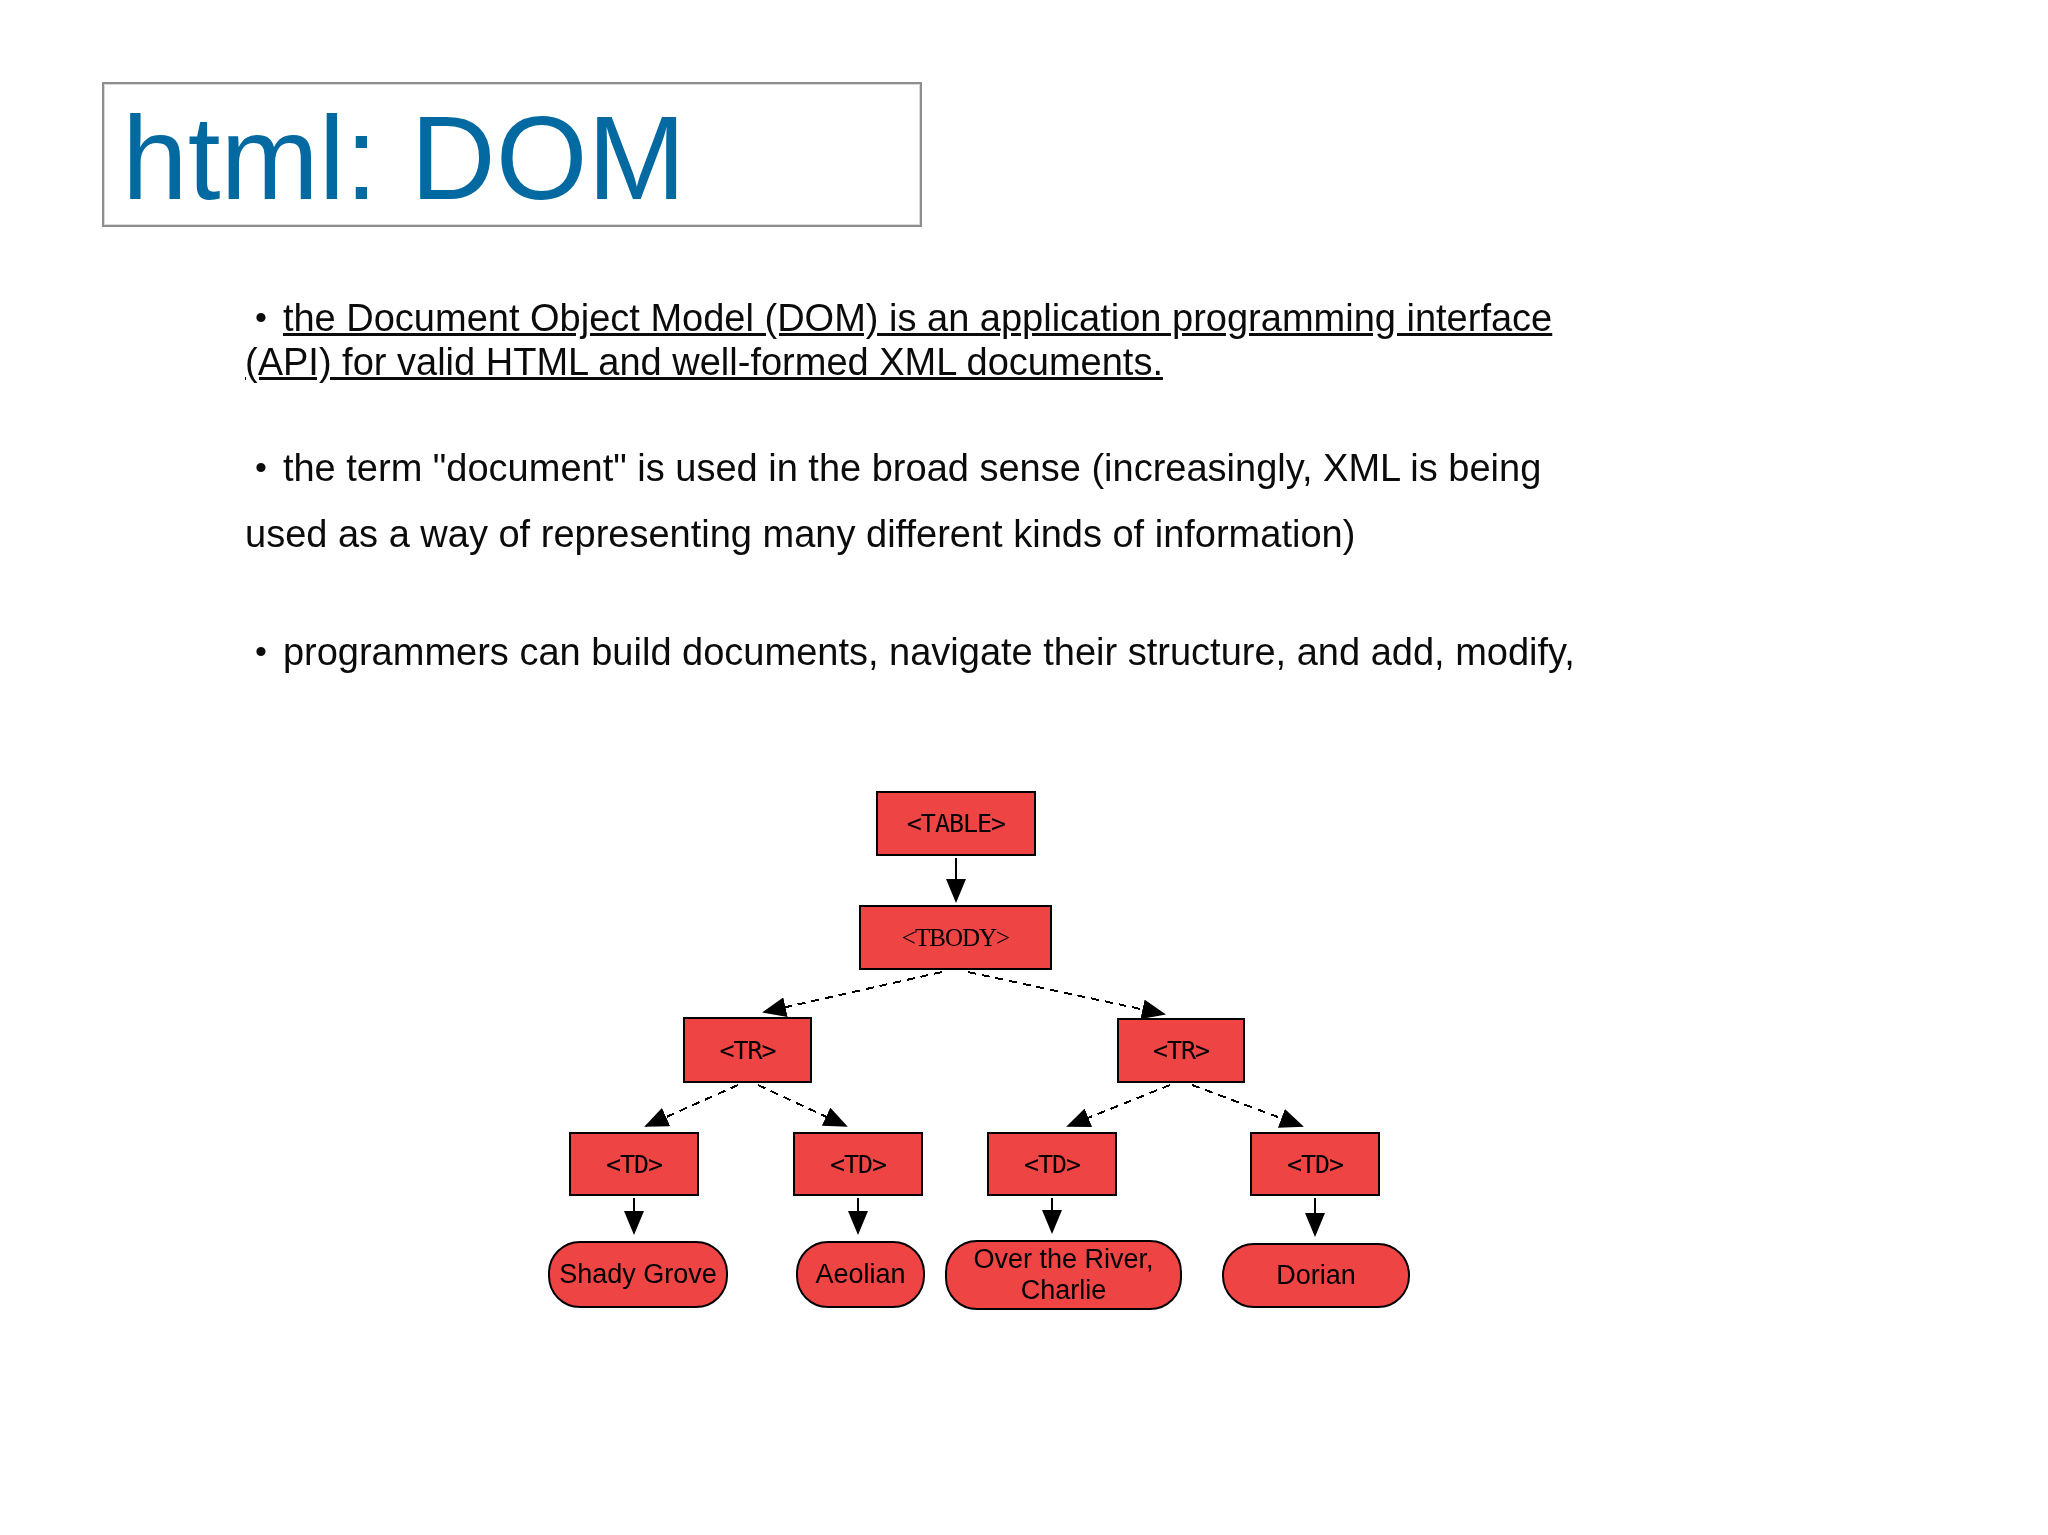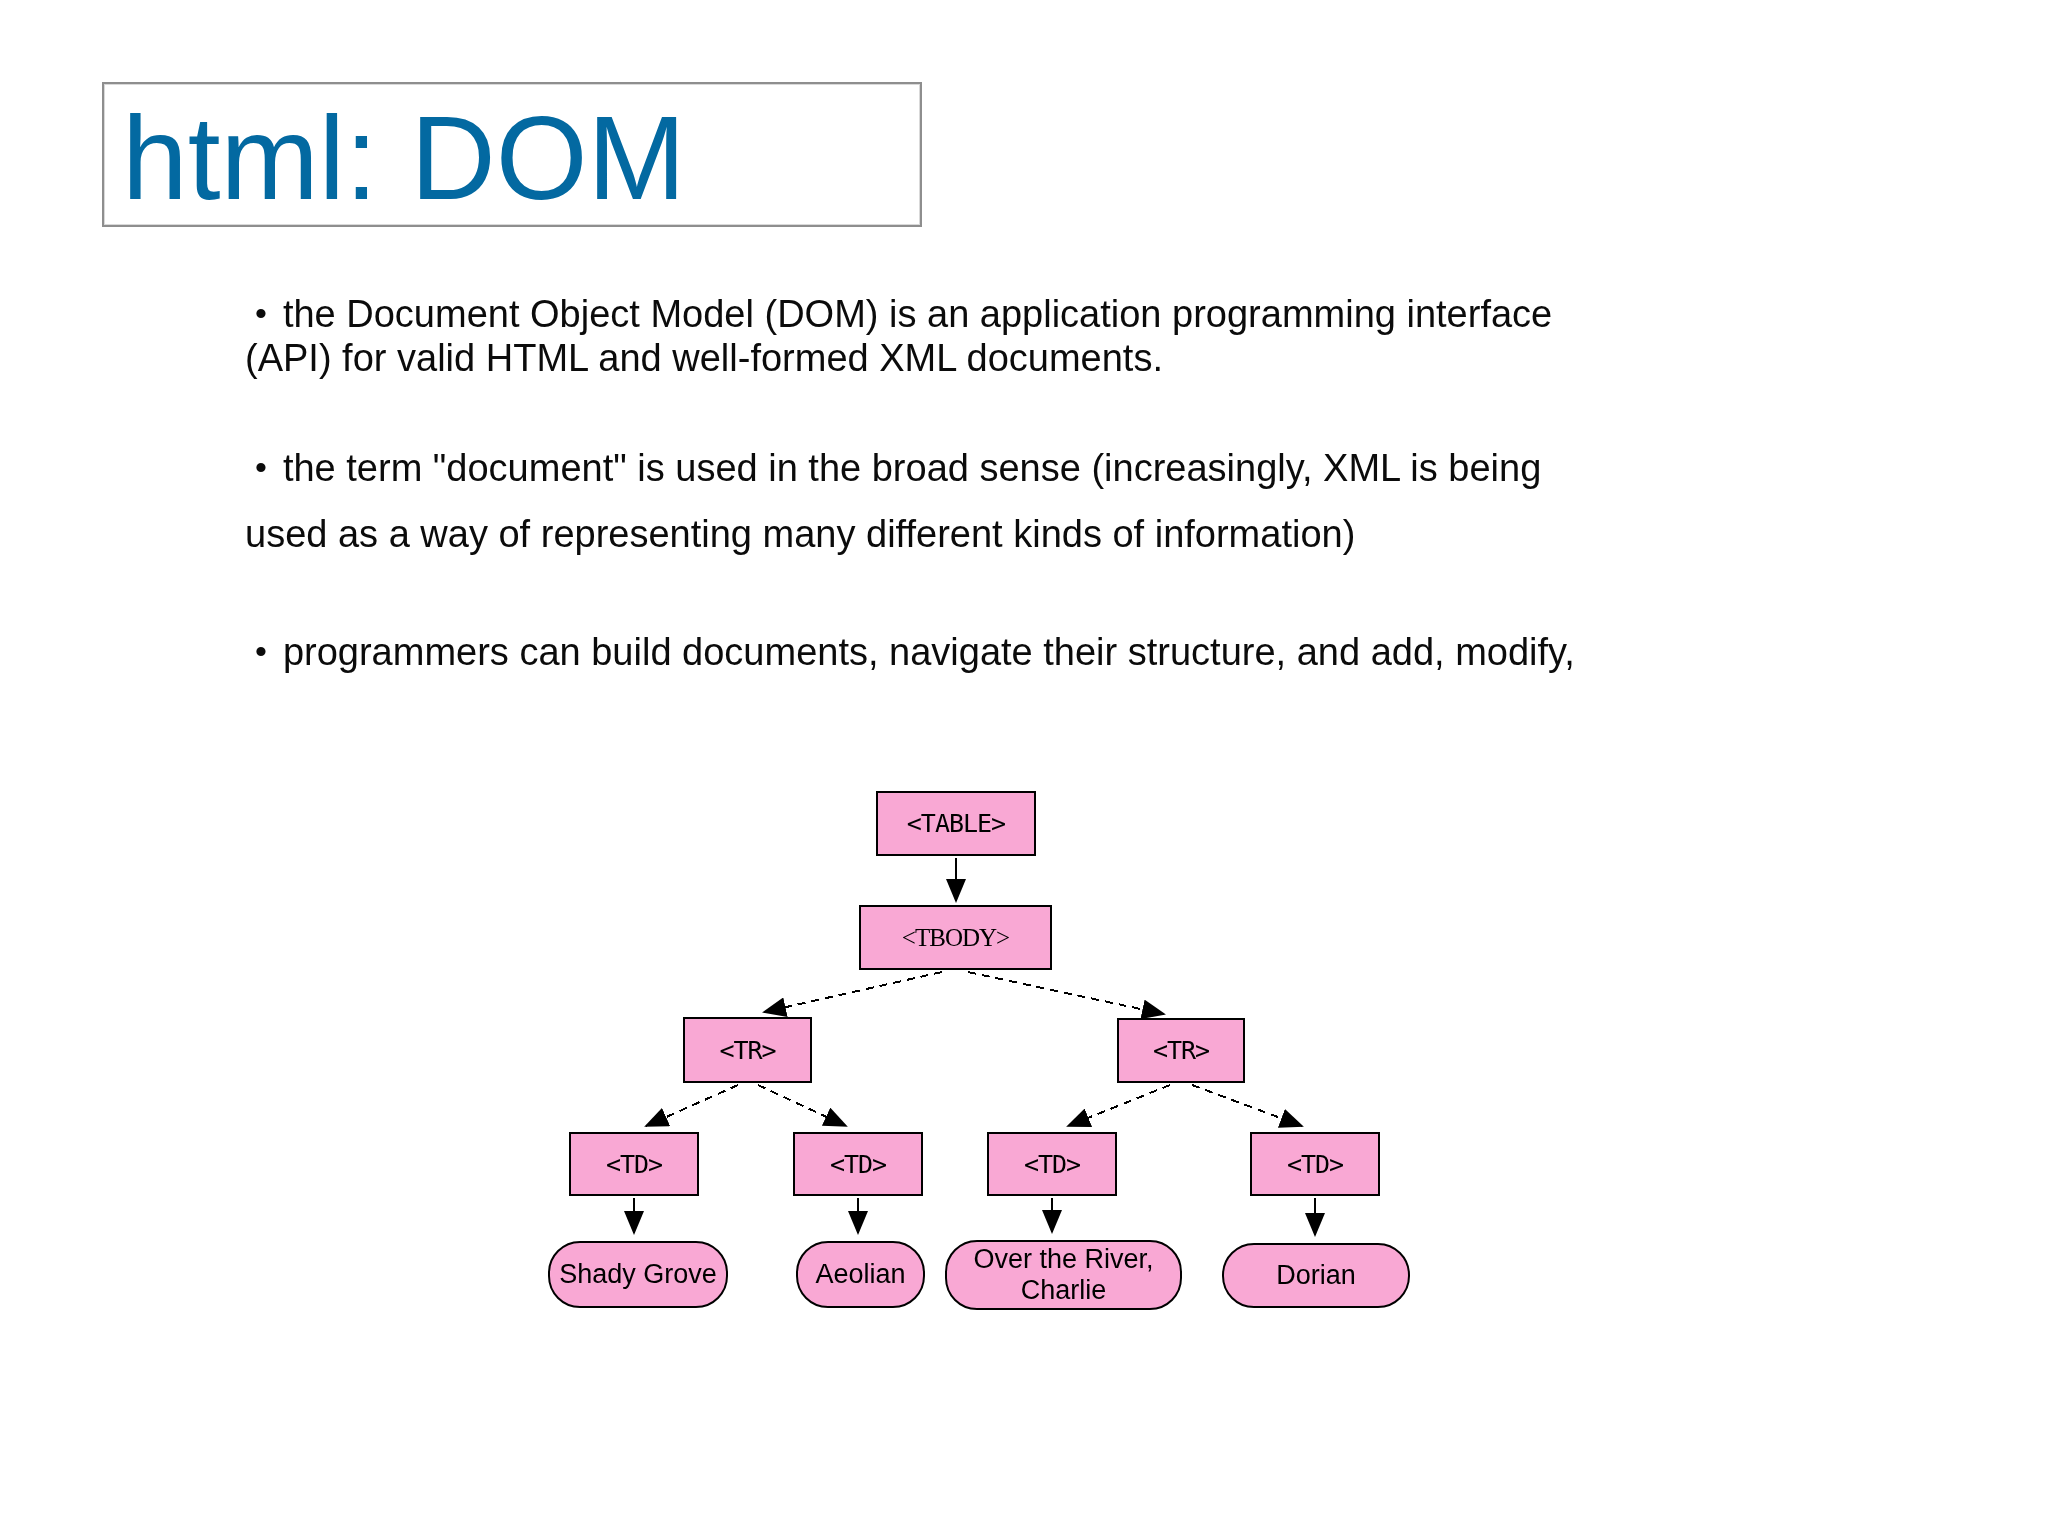--- a/index.html
+++ b/index.html
@@ -36,21 +36,21 @@
   .bullets { position: absolute; left: 245px; top: 0; width: 1500px; }
   .bullet { position: absolute; left: 0; width: 1500px; }
   .b1 { top: 292px; }
   .b2 { top: 435px; }
   .b3 { top: 619px; }
   .line {
     font-size: 38px;
     white-space: nowrap;
     color: #0b0b0b;
   }
-  .bullet-tight .line { height: 44px; line-height: 44px; }
+  .bullet-tight .line { height: 44px; line-height: 53px; text-decoration: underline; }
   .bullet-loose .line { height: 66px; line-height: 66px; }
   .line.first { padding-left: 10px; }
   .marker { display: inline-block; margin-right: 16px; transform: translateY(-2px); font-size: 34px; }
 
   
   .source {
     position: absolute;
     left: 242px; top: 1432px;
     height: 44px; line-height: 44px;
     font-size: 38px;
@@ -60,21 +60,21 @@
   
   .diagram {
     position: absolute;
     left: 540px; top: 780px;
     width: 900px; height: 560px;
   }
   .edges { position: absolute; left: 0; top: 0; width: 900px; height: 560px; }
   .node {
     position: absolute;
     border: 2px solid #000000;
-    background: #f9a8d4;
+    background: #ef4444;
     display: flex; align-items: center; justify-content: center;
     box-sizing: border-box;
     font-family: "DejaVu Sans Mono", monospace;
     font-size: 25px;
     color: #000000;
     letter-spacing: -1px;
   }
   .leaf {
     border-radius: 32px;
     font-family: "Liberation Sans", sans-serif;

